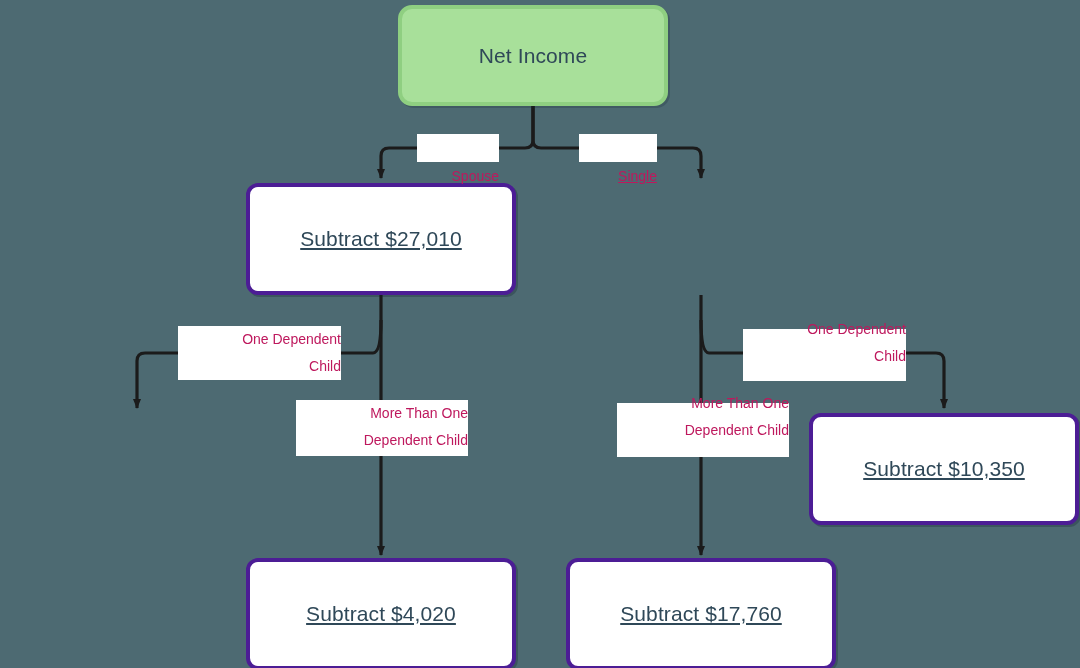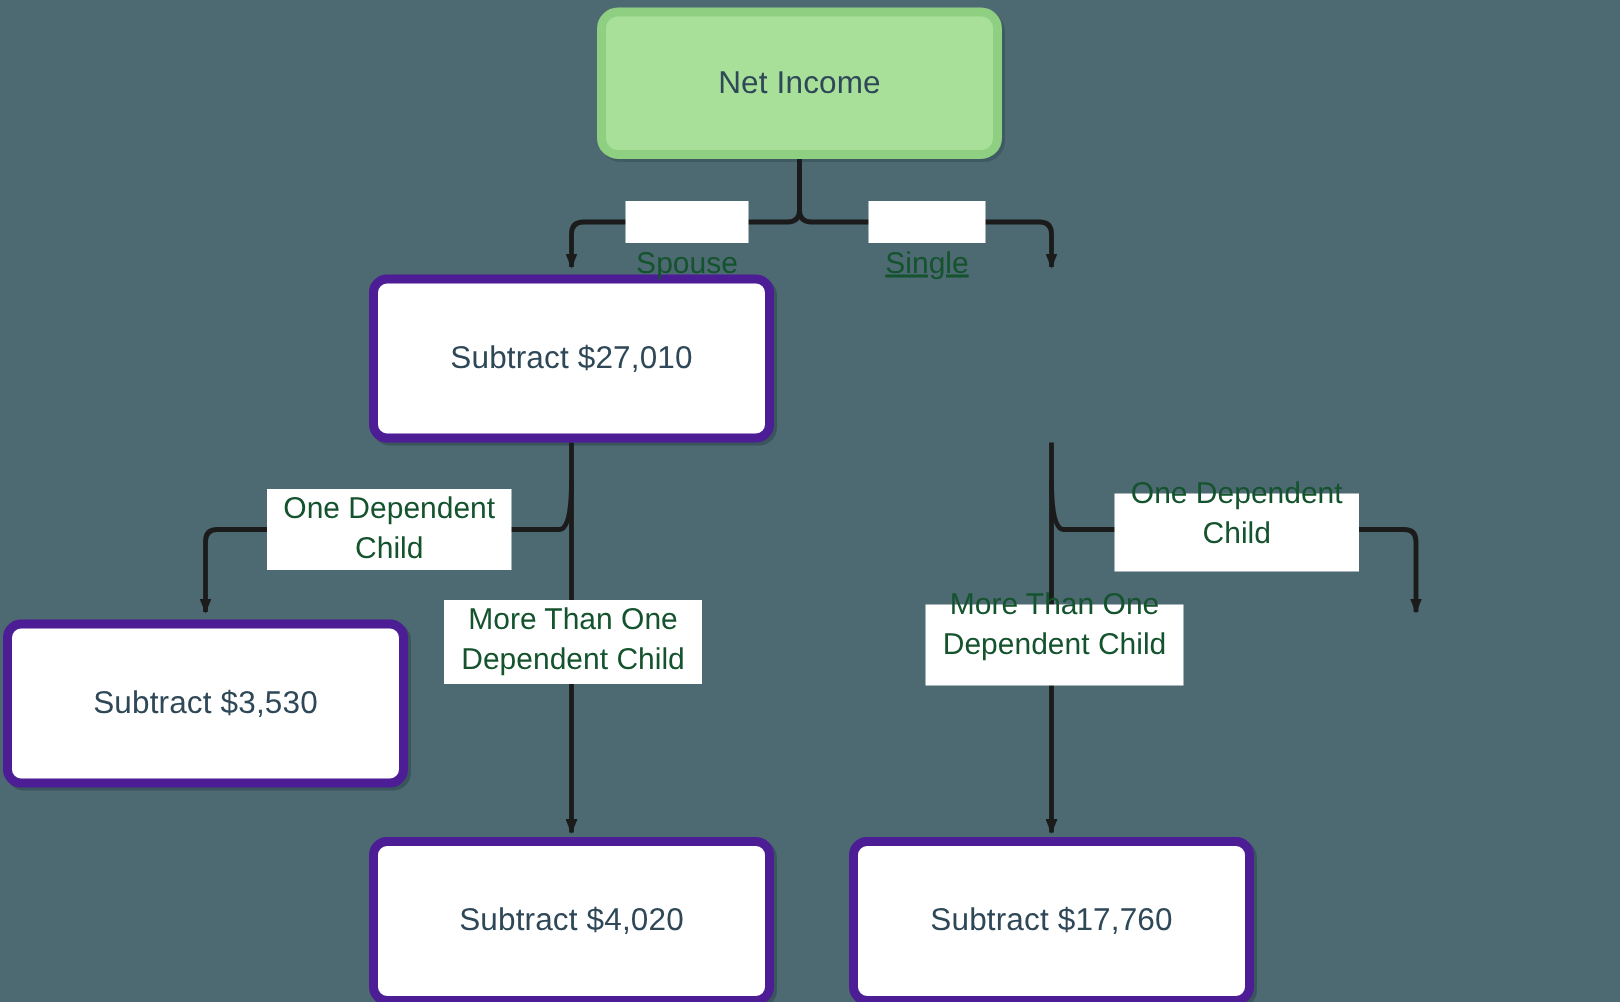--- a/index.html
+++ b/index.html
@@ -21,49 +21,50 @@
   #edge-layer {
     position: absolute;
     left: 0;
     top: 0;
     width: 1080px;
     height: 668px;
   }
   .node {
     position: absolute;
     box-sizing: border-box;
-    border: 6px solid #4c1d95;
+    border: 4px solid #4c1d95;
     border-radius: 12px;
     display: flex;
     align-items: center;
     justify-content: center;
     text-align: left;
     color: #2f4858;
     font-size: 21px;
     letter-spacing: 0.1px;
     box-shadow: 2px 2px 0 rgba(20,35,45,0.30);
     z-index: 3;
   }
   .node.process {
     background: #ffffff;
+    text-decoration: underline;
   }
   .node.start {
     background: #a8e09a;
     border-color: #8fcf81;
     border-radius: 14px;
     box-shadow: 2px 2px 0 rgba(20,35,45,0.22);
   }
   .edge-label {
     position: absolute;
     box-sizing: border-box;
     background: #ffffff;
-    color: #14532d;
-    font-size: 20px;
+    color: #be185d;
+    font-size: 14px;
     line-height: 27px;
-    text-align: center;
+    text-align: right;
     white-space: pre-line;
     z-index: 5;
   }
   .edge-label.overflow-top {
     display: block;
     padding-top: 15px;
   }
   .edge-label .lbl-text {
     position: absolute;
     left: 0;
@@ -101,24 +102,24 @@
 
   <div class="node start" style="left:398px; top:5px; width:270px; height:101px;">
     <span>Net Income</span>
   </div>
 
   <div class="node process" style="left:246px; top:183px; width:270px; height:112px;">
     <span>Subtract $27,010</span>
   </div>
 
 
-  <div class="node process" style="left:2px; top:413px; width:270px; height:112px;">
-    <span>Subtract $3,530</span>
+
+  <div class="node process" style="left:809px; top:413px; width:270px; height:112px;">
+    <span>Subtract $10,350</span>
   </div>
-
 
   <div class="node process" style="left:246px; top:558px; width:270px; height:112px;">
     <span>Subtract $4,020</span>
   </div>
 
   <div class="node process" style="left:566px; top:558px; width:270px; height:112px;">
     <span>Subtract $17,760</span>
   </div>
 
   <div class="edge-label" style="left:417px; top:134px; width:82px; height:28px; line-height:28px;">

